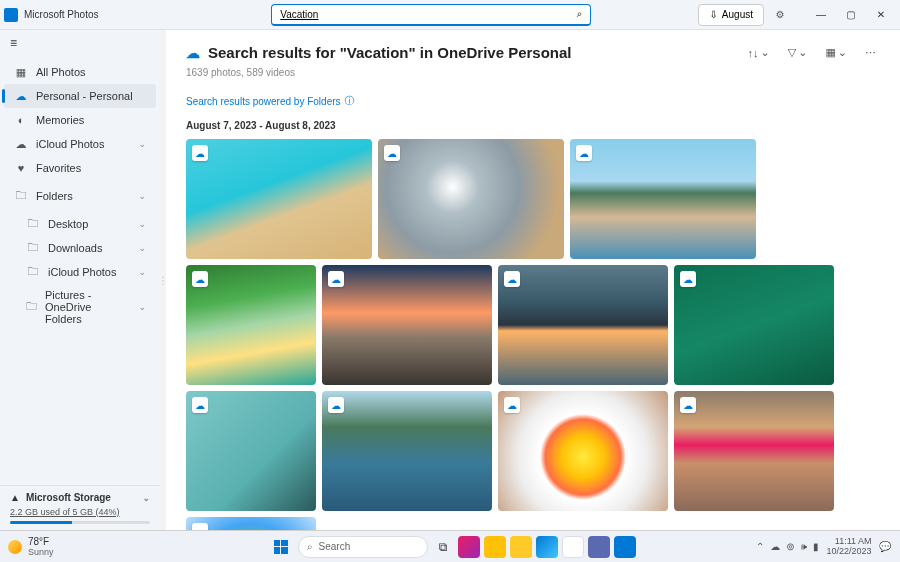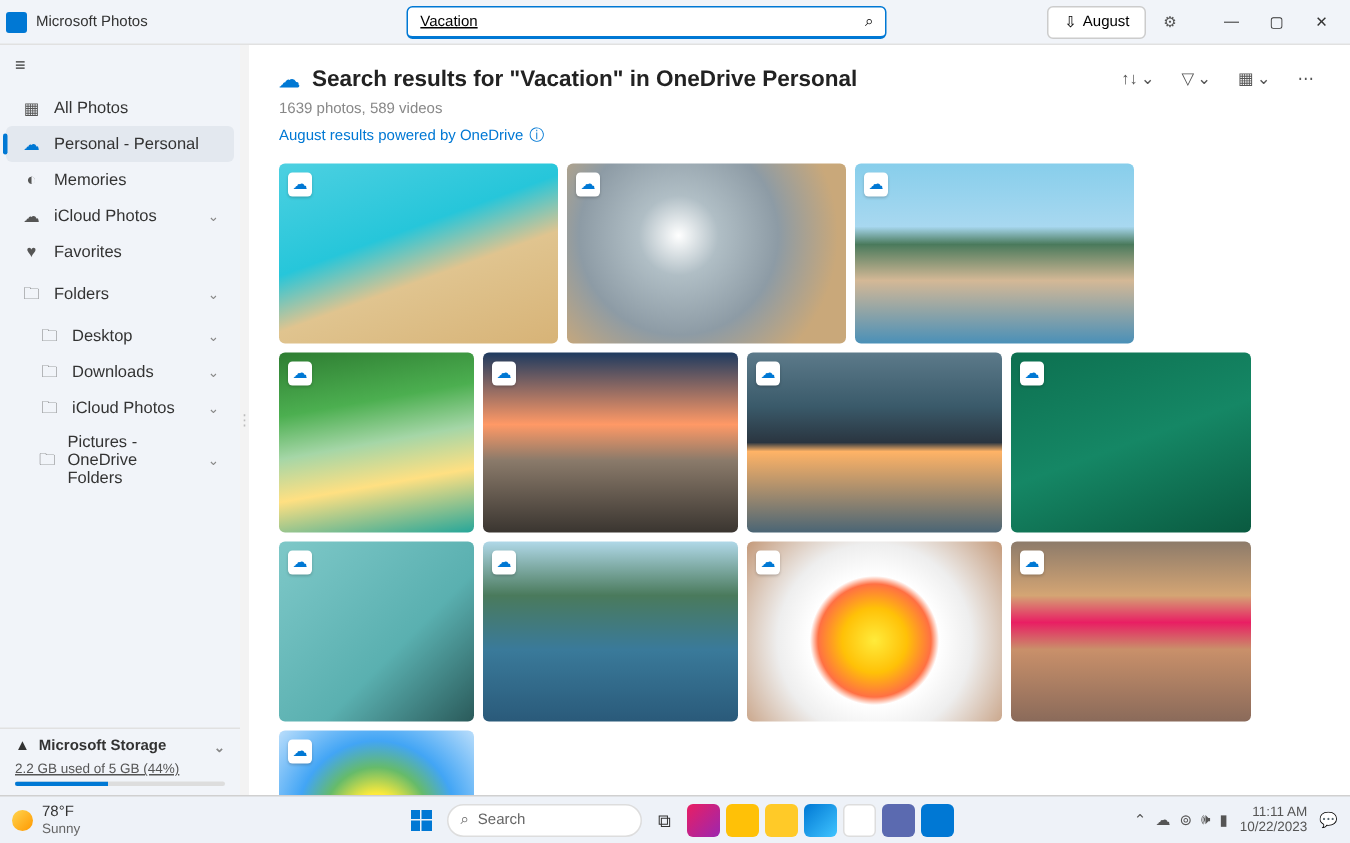--- a/index.html
+++ b/index.html
@@ -37,21 +37,21 @@
 .storage-text { font-size: 9px; color: #555; text-decoration: underline; }
 
 .divider-handle { width: 6px; display:flex; align-items:center; justify-content:center; cursor: col-resize; color:#bbb; font-size:10px; }
 
 .main { flex: 1; background: #fff; overflow-y: auto; padding: 12px 20px; }
 .results-header { display: flex; align-items: center; justify-content: space-between; margin-bottom: 4px; }
 .results-title { display: flex; align-items: center; gap: 8px; font-size: 15px; font-weight: 600; color: #222; }
 .cloud-big { color:#0078d4; font-size:14px; }
 .header-actions { display: flex; gap: 10px; color: #555; font-size: 11px; }
 .ha-btn { display:flex; align-items:center; gap:2px; cursor:pointer; padding:4px; }
-.results-count { font-size: 10px; color: #888; margin-bottom: 5px; }
+.results-count { font-size: 10px; color: #888; margin-bottom: 16px; }
 .powered { font-size: 10px; color: #0078d4; margin-bottom: 12px; display:flex; align-items:center; gap:4px; }
 .date-range { font-size: 10px; font-weight: 600; color: #333; margin-bottom: 8px; }
 
 .photo-grid { display: flex; flex-wrap: wrap; gap: 6px; }
 .photo { position: relative; border-radius: 4px; overflow: hidden; background: #888; height: 120px; }
 .photo.w1 { width: 186px; }
 .photo.wa { width: 170px; }
 .photo.wb { width: 160px; }
 .photo.wd { width: 130px; }
 .badge { position: absolute; top: 6px; left: 6px; width: 16px; height: 16px; background: #fff; border-radius: 3px; display:flex; align-items:center; justify-content:center; color:#0078d4; font-size:10px; box-shadow: 0 1px 2px rgba(0,0,0,.2); }
@@ -202,23 +202,24 @@
             <span>▦</span>
             <span>⌄</span>
           </div>
         <div class="ha-btn">
             <span>⋯</span>
           </div>
       </div>
     </div>
     <div class="results-count">1639 photos, 589 videos</div>
     <div class="powered">
-        <span>August results powered by OneDrive</span>
+        <span>Search results powered by Folders</span>
         <span>ⓘ</span>
       </div>
+    <div class="date-range">August 7, 2023 - August 8, 2023</div>
 
     <div class="photo-grid">
       <div class="photo w1 ph1">
           <div class="badge">☁</div>
         </div>
       <div class="photo w1 ph2">
           <div class="badge">☁</div>
         </div>
       <div class="photo w1 ph3">
           <div class="badge">☁</div>

